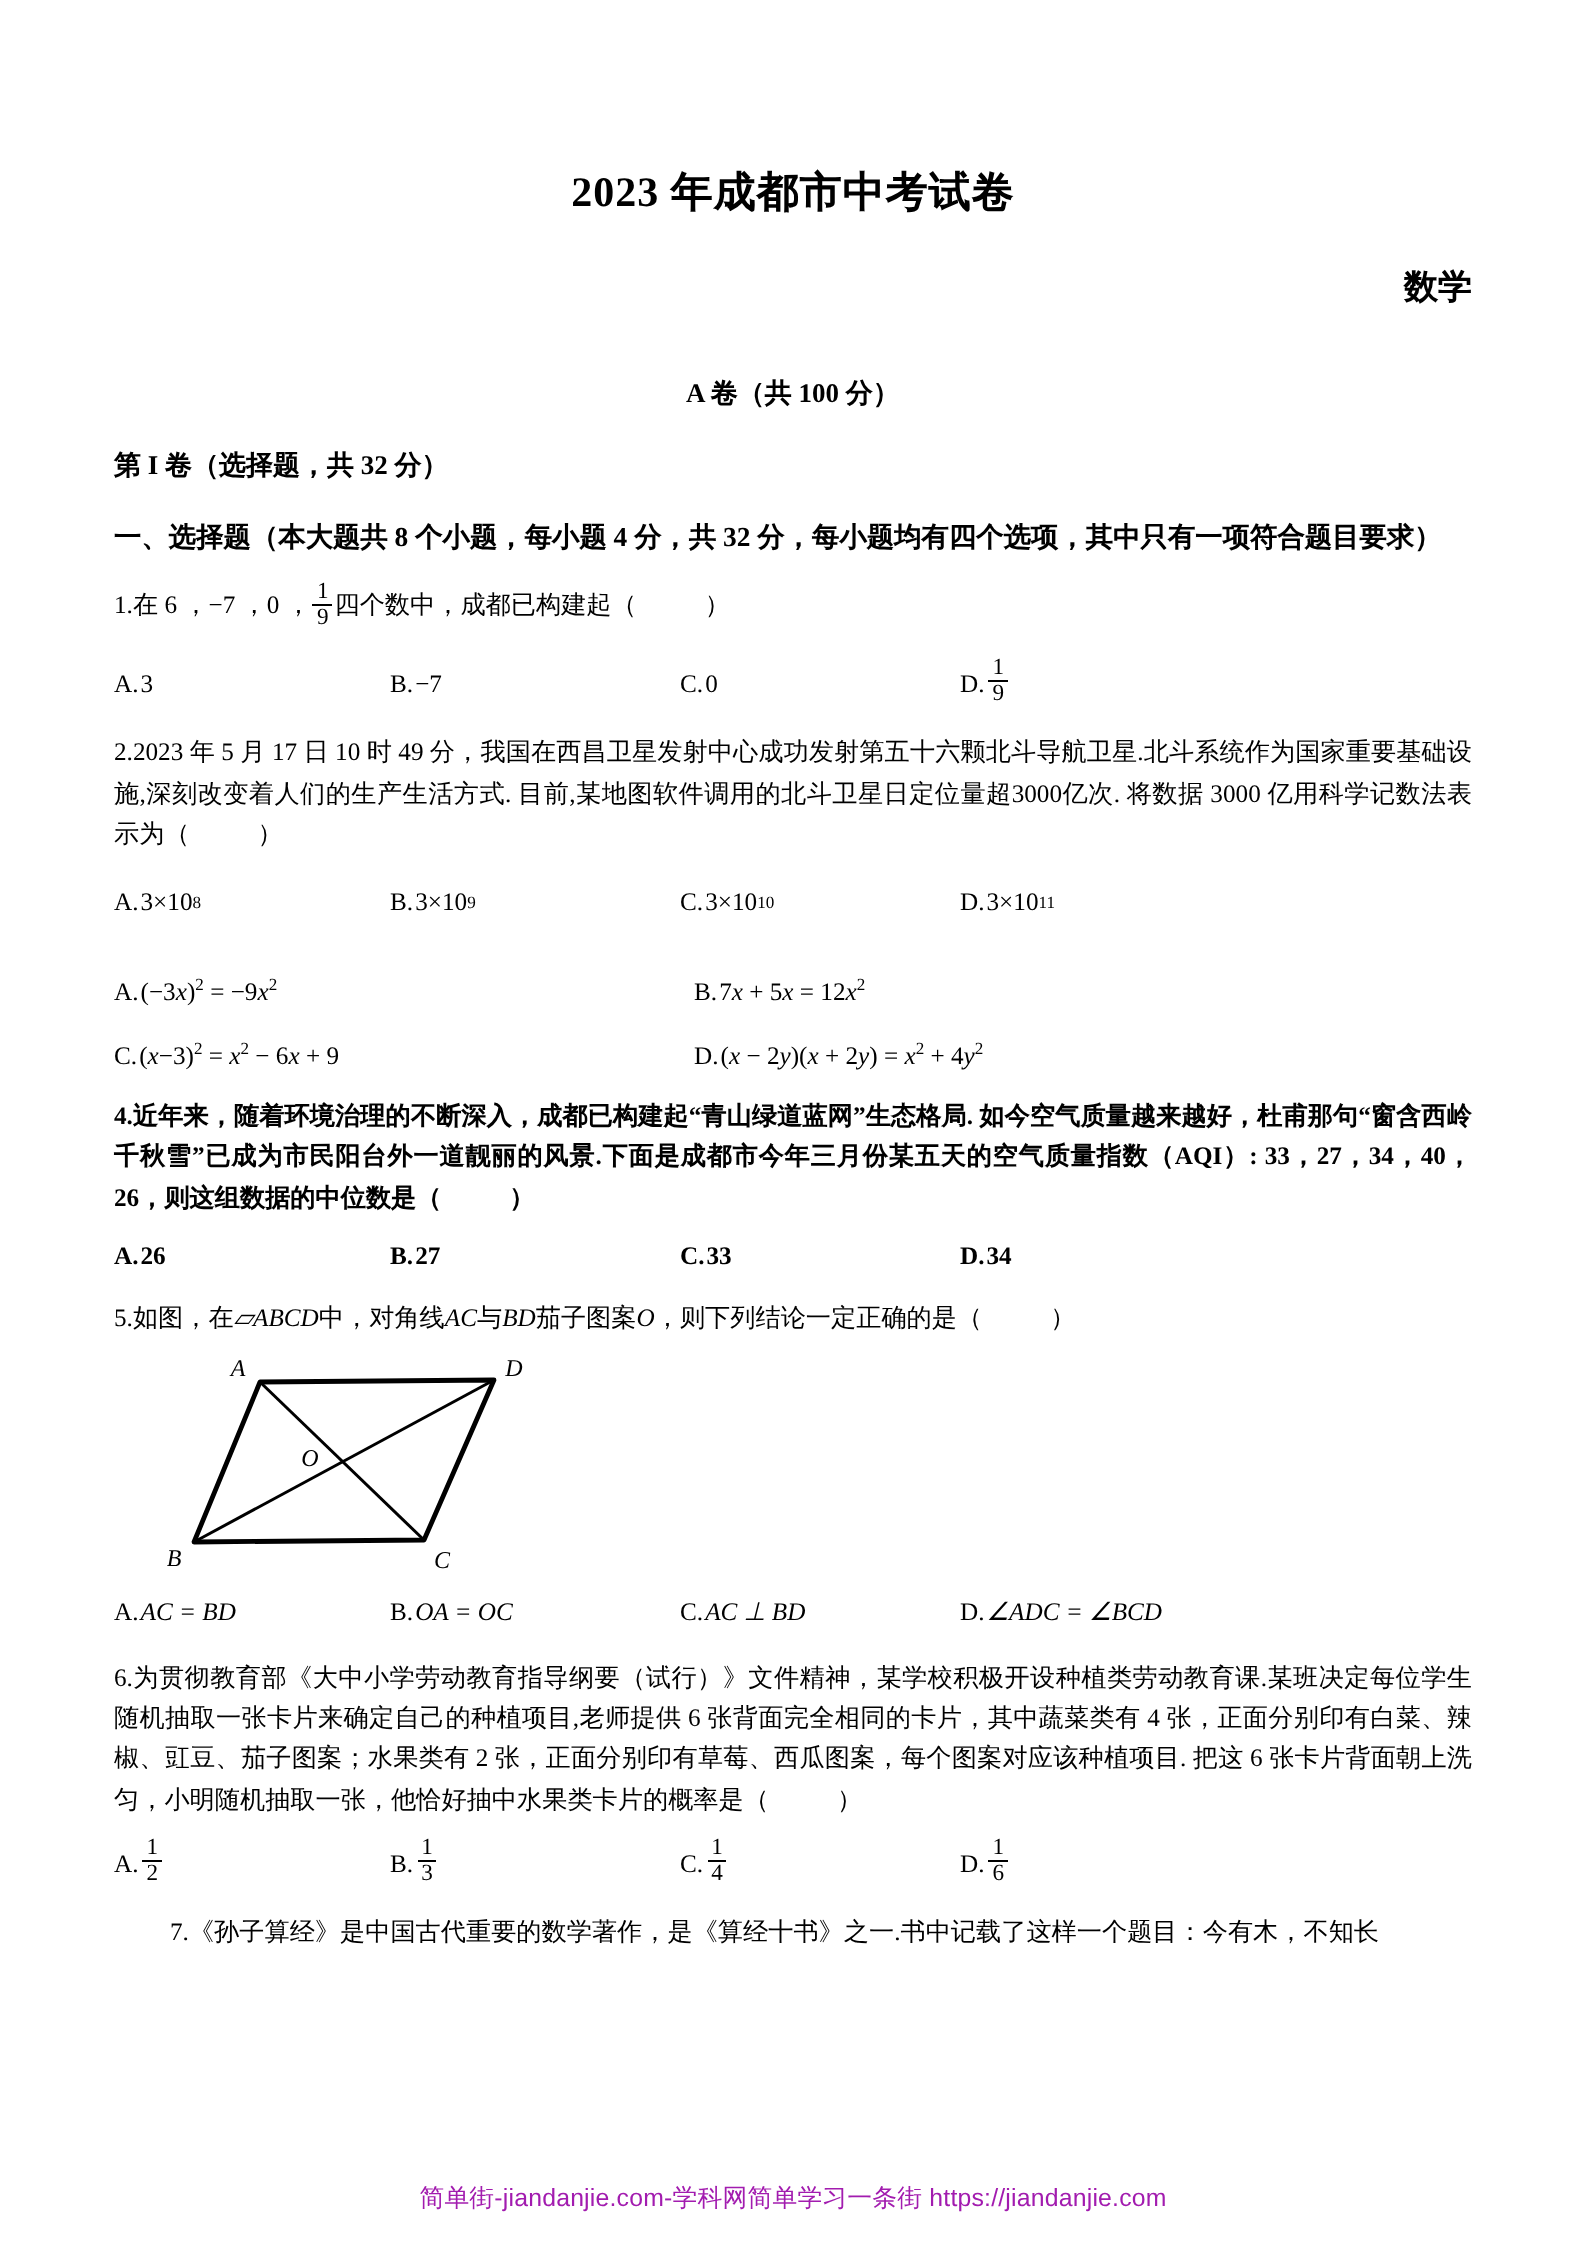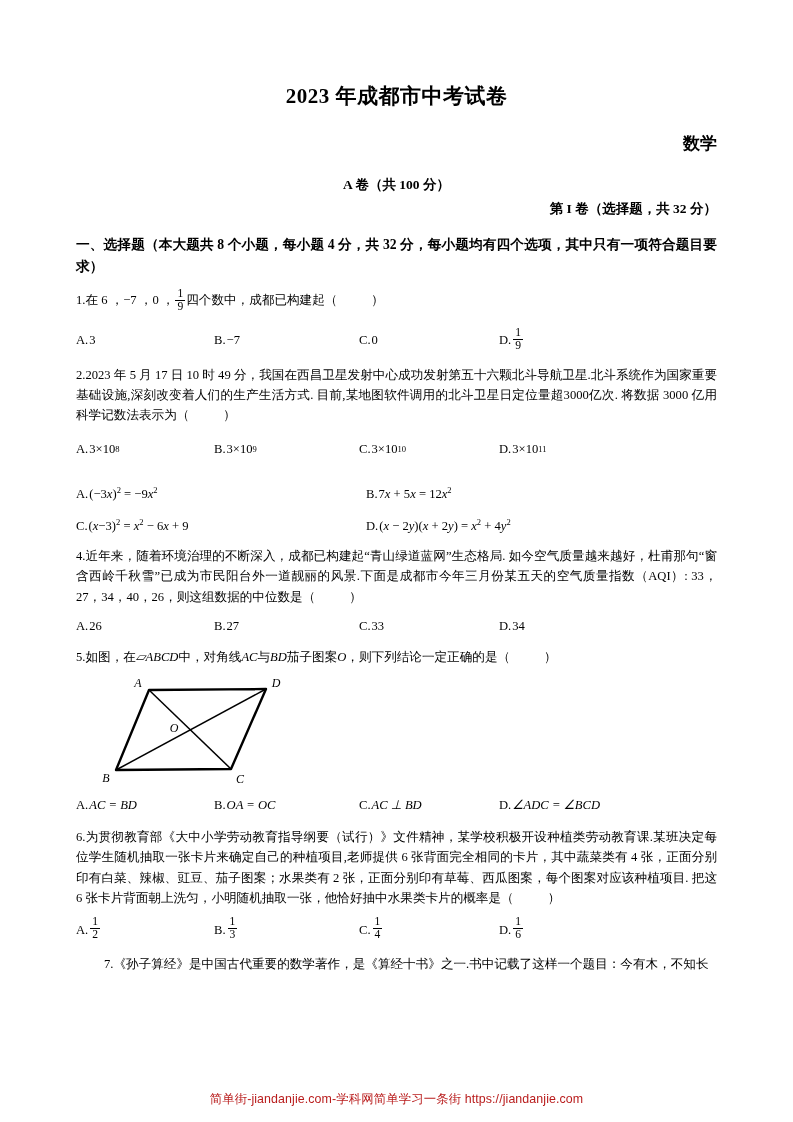--- a/index.html
+++ b/index.html
@@ -13,21 +13,21 @@
     position: relative;
     font-family: "Liberation Serif", "DejaVu Serif", serif;
     color: #000000;
     overflow: hidden;
   }
   .page {
     position: relative;
     width: 793px;
     height: 1122px;
     box-sizing: border-box;
-    padding: 0 76px;
+    padding: 0 57px;
   }
 
   
   .doc-title {
     text-align: center;
     font-size: 21px;
     font-weight: bold;
     letter-spacing: 0.5px;
     margin: 0;
     padding-top: 82px;
@@ -38,26 +38,26 @@
     font-size: 17px;
     font-weight: bold;
     margin: 0;
     padding-top: 21px;
     line-height: 1.4;
   }
   .paper-part {
     text-align: center;
     font-size: 13.5px;
     font-weight: bold;
-    margin: 0;
+    margin: 12px;
     padding-top: 19px;
     line-height: 1.55;
   }
   .paper-section {
-    text-align: right;
+    text-align: left;
     font-size: 13.5px;
     font-weight: bold;
     margin: 0;
     padding-top: 3px;
     line-height: 1.55;
   }
 
   
   .section-heading {
     font-size: 13.7px;
@@ -75,21 +75,21 @@
     line-height: 1.62;
     margin: 0;
     text-align: justify;
     text-justify: inter-ideograph;
   }
   .q-gap { display: inline-block; width: 34px; }
 
   .q1-wrap  { padding-top: 11px; }
   .q2-wrap  { padding-top: 12px; }
   .q3-wrap  { padding-top: 11px; }
-  .q4-wrap  { padding-top: 12px; }
+  .q4-wrap  { padding-top: 12px; font-weight: bold; }
   .q5-wrap  { padding-top: 11px; }
   .q6-wrap  { padding-top: 12px; }
   .q7-wrap  { padding-top: 12px; margin-left: 28px; }
 
   
   .options {
     display: flex;
     font-size: 12.6px;
     line-height: 1.6;
   }
@@ -154,21 +154,21 @@
 
   
   .footer {
     position: absolute;
     left: 0;
     right: 0;
     bottom: 14px;
     text-align: center;
     font-family: "Liberation Sans", sans-serif;
     font-size: 12.4px;
-    color: #b91c1c;
+    color: #a21caf;
     letter-spacing: 0.1px;
   }
 </style>
 </head>
 <body>
 
 <div class="page">
 
   <h1 class="doc-title">2023 年成都市中考试卷</h1>
   <h2 class="doc-subject">数学</h2>

